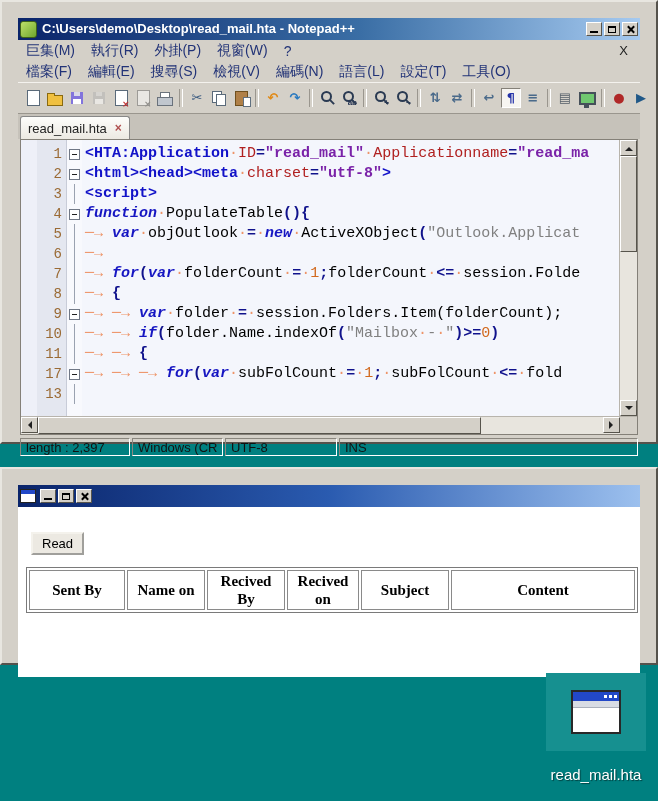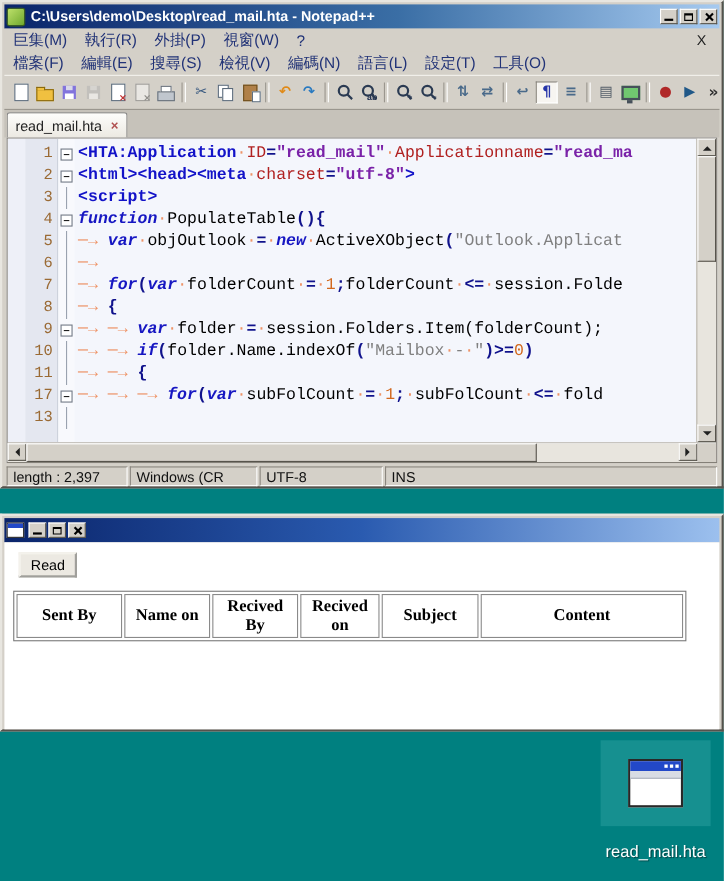--- a/index.html
+++ b/index.html
@@ -1,21 +1,21 @@
 <!DOCTYPE html>
 <html><head>
 <meta charset="utf-8">
 <style>
   html,body{margin:0;padding:0}
   .desktop{position:relative;width:658px;height:801px;background:#008080;overflow:hidden;
            font-family:"Liberation Sans",sans-serif}
 
   
   .win{position:absolute;left:0;width:658px;background:#d4d0c8;box-sizing:border-box;
-       border:2px solid;border-color:#e8e6e0 #55524c #55524c #e8e6e0;padding:2px}
+       border:2px solid;border-color:#e8e6e0 #55524c #55524c #e8e6e0;padding:16px}
   .np{top:0;height:444px}
   .hta{top:467px;height:198px}
   .titlebar{height:22px;display:flex;align-items:center;padding:0 2px;
             background:linear-gradient(90deg,#0a246a 0%,#3a6ea5 55%,#a6caf0 100%)}
   .title-text{color:#fff;font:bold 13px/22px "Liberation Sans",sans-serif;margin-left:5px;
               white-space:nowrap;overflow:hidden;flex:1}
   .np-logo{width:15px;height:15px;border-radius:3px;background:linear-gradient(135deg,#bde06a,#6fa82e);
            border:1px solid #3f6318;flex:0 0 auto}
   .hta-ico{width:14px;height:12px;background:#fff;border:1px solid #222;flex:0 0 auto;display:block}
   .hta-ico i{display:block;height:4px;background:#2248c8}
@@ -109,26 +109,26 @@
   .corner{width:17px;background:#d4d0c8}
   .tri-up{width:0;height:0;border:4px solid transparent;border-bottom-color:#202020;margin-top:-3px}
   .tri-down{width:0;height:0;border:4px solid transparent;border-top-color:#202020;margin-bottom:-3px}
   .tri-left{width:0;height:0;border:4px solid transparent;border-right-color:#202020;margin-left:-3px}
   .tri-right{width:0;height:0;border:4px solid transparent;border-left-color:#202020;margin-right:-3px}
 
   
   .statusbar{height:24px;display:flex;align-items:center;padding:0 2px;gap:2px;font-size:13px;color:#111}
   .st{height:18px;line-height:17px;border:1px solid;border-color:#8a867e #fff #fff #8a867e;
       padding:0 5px;white-space:pre;overflow:hidden;box-sizing:border-box}
-  .s1{width:110px}.s2{width:258px}.s3{width:116px}.s4{width:112px}.s5{flex:1}
+  .s1{width:110px}.s2{width:258px}.s3{width:91px}.s4{width:112px}.s5{flex:1}
 
   
   .hta .titlebar{background:linear-gradient(90deg,#0a246a 0%,#2a5bb0 50%,#9cc0ee 100%)}
   .hta-body{height:170px;background:#fff;overflow:hidden}
-  .btn{margin:9px 0 0 13px;font:13px "Liberation Sans",sans-serif;color:#000;background:#ece9e2;
+  .btn{margin:25px 0 0 13px;font:13px "Liberation Sans",sans-serif;color:#000;background:#ece9e2;
        border:2px outset #f4f2ec;padding:2px 9px}
   .mail-table{margin:12px 0 0 8px;border-collapse:separate;border-spacing:2px;background:#fff;
               border:1px solid #7a7a7a;table-layout:fixed;width:612px}
   .mail-table th{border:1px solid #8a8a8a;font:bold 15px/18px "Liberation Serif",serif;color:#000;
                  text-align:center;vertical-align:middle;padding:1px 2px;height:36px;overflow:hidden}
   .mail-table th:nth-child(1){width:90px}.mail-table th:nth-child(2){width:72px}
   .mail-table th:nth-child(3){width:72px}.mail-table th:nth-child(4){width:66px}
   .mail-table th:nth-child(5){width:82px}
 
   

